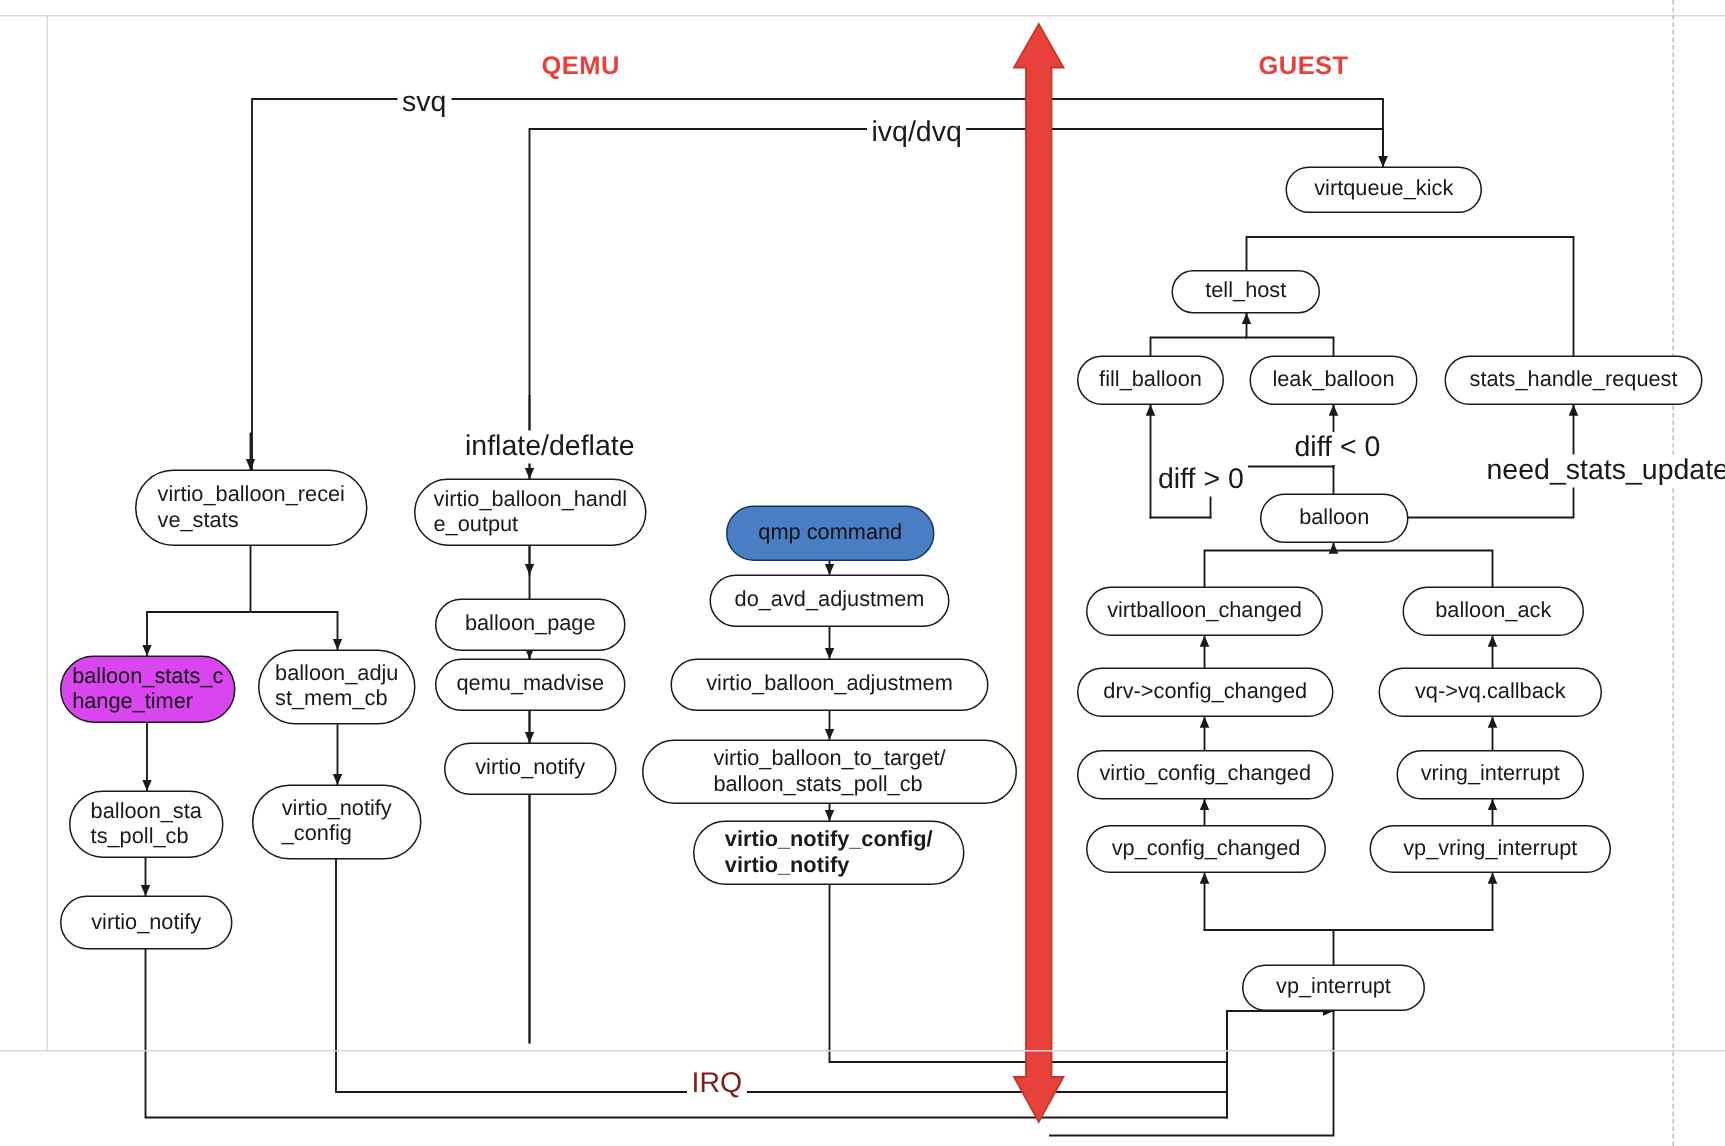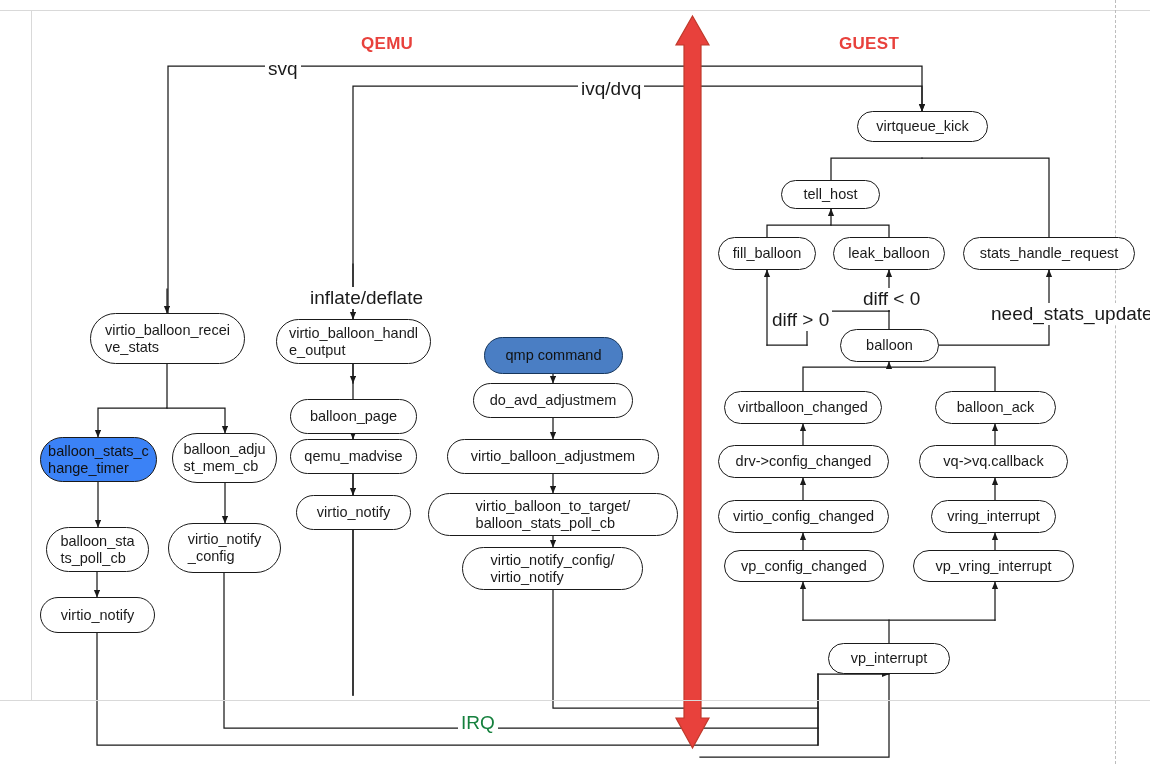--- a/index.html
+++ b/index.html
@@ -3,24 +3,24 @@
 <meta charset="utf-8">
 <style>
   html,body{margin:0;padding:0;background:#ffffff;}
   body{font-family:"Liberation Sans","DejaVu Sans",sans-serif;}
   #stage{position:relative;width:1150px;height:764px;background:#fff;overflow:hidden;}
   #svgroot{position:absolute;left:0;top:0;width:1150px;height:764px;}
   .node{position:absolute;box-sizing:border-box;border:1.2px solid #1a1a1a;border-radius:999px;
         background:#ffffff;display:flex;align-items:center;justify-content:center;text-align:left;
         font-size:14.5px;color:#1a1a1a;line-height:1.15;padding:2px 6px;white-space:pre-line;z-index:5;}
   .node.blue{background:#4a7ec4;border-color:#16365c;color:#111;}
-  .node.blue2{background:#3b82f6;border-color:#1a1a1a;color:#111;}
+  .node.blue2{background:#d946ef;border-color:#1a1a1a;color:#111;}
   .hdr{position:absolute;font-size:17px;font-weight:bold;color:#e8413c;letter-spacing:.3px;z-index:6;}
   .elabel{position:absolute;font-size:19px;color:#1a1a1a;background:#ffffff;padding:0 3px;z-index:6;white-space:nowrap;}
-  .elabel.irq{color:#15803d;}
+  .elabel.irq{color:#7f1d1d;}
   .guide{position:absolute;background:#d9d9d9;z-index:1;}
 </style>
 </head>
 <body>
 
 <div id="stage">
 
   <div class="guide" style="left:0;top:10px;width:1150px;height:1px;"></div>
   <div class="guide" style="left:0;top:700px;width:1150px;height:1px;"></div>
   <div class="guide" style="left:31px;top:10px;width:1px;height:690px;"></div>
@@ -121,21 +121,21 @@
 e_output</div>
   <div class="node" style="left:290px;top:383px;width:127px;height:35px;margin-top:16px;">balloon_page</div>
   <div class="node" style="left:290px;top:439px;width:127px;height:35px;">qemu_madvise</div>
   <div class="node" style="left:296px;top:495px;width:115px;height:35px;">virtio_notify</div>
 
   <div class="node blue" style="left:484px;top:321px;width:139px;height:37px;margin-top:16px;">qmp command</div>
   <div class="node" style="left:473px;top:383px;width:160px;height:35px;">do_avd_adjustmem</div>
   <div class="node" style="left:447px;top:439px;width:212px;height:35px;">virtio_balloon_adjustmem</div>
   <div class="node" style="left:428px;top:493px;width:250px;height:43px;">virtio_balloon_to_target/
 balloon_stats_poll_cb</div>
-  <div class="node" style="left:462px;top:547px;width:181px;height:43px;">virtio_notify_config/
+  <div class="node" style="left:462px;top:547px;width:181px;height:43px;font-weight:bold;">virtio_notify_config/
 virtio_notify</div>
 
   <div class="node" style="left:857px;top:111px;width:131px;height:31px;">virtqueue_kick</div>
   <div class="node" style="left:781px;top:180px;width:99px;height:29px;">tell_host</div>
   <div class="node" style="left:718px;top:237px;width:98px;height:33px;">fill_balloon</div>
   <div class="node" style="left:833px;top:237px;width:112px;height:33px;">leak_balloon</div>
   <div class="node" style="left:963px;top:237px;width:172px;height:33px;">stats_handle_request</div>
   <div class="node" style="left:840px;top:329px;width:99px;height:33px;">balloon</div>
   <div class="node" style="left:724px;top:391px;width:158px;height:33px;">virtballoon_changed</div>
   <div class="node" style="left:935px;top:391px;width:121px;height:33px;">balloon_ack</div>

